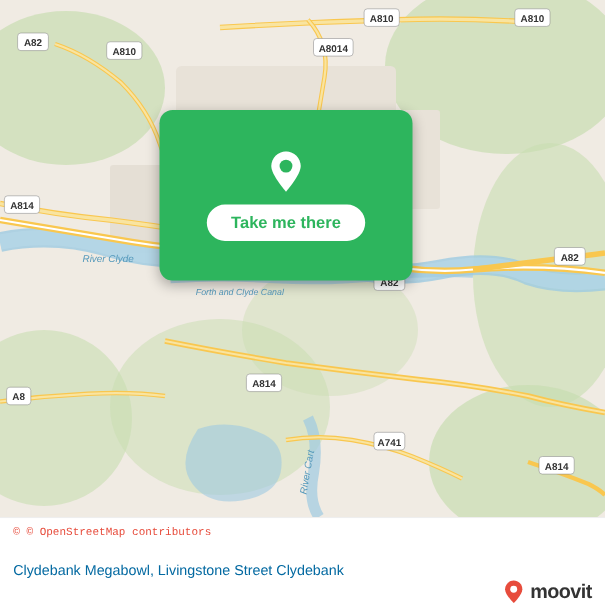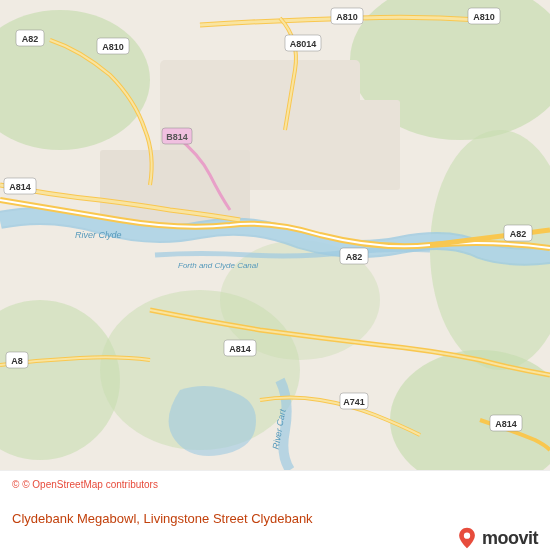--- a/index.html
+++ b/index.html
@@ -76,35 +76,36 @@
       padding: 8px 12px 6px 12px;
       border-top: 1px solid #eee;
       display: flex;
       flex-direction: column;
       justify-content: space-between;
     }
 
     .osm-credit {
       font-size: 10px;
       color: #555;
+      font-family: Liberation Mono, monospace;
     }
 
     .osm-credit span {
       color: #e74c3c;
     }
 
     .location-row {
       display: flex;
       align-items: center;
       justify-content: space-between;
     }
 
     .location-text {
       font-size: 13px;
-      color: #c2410c;
+      color: #0369a1;
       line-height: 1.4;
       flex: 1;
     }
 
     .moovit-logo {
       display: flex;
       align-items: center;
       gap: 4px;
       flex-shrink: 0;
       margin-top: 37px;
@@ -230,20 +231,29 @@
       <text x="262" y="430" font-size="9" fill="#5599bb" font-style="italic" transform="rotate(-80, 282, 430)">River Cart</text>
 
       <rect x="340" y="393" width="28" height="16" rx="3" fill="#fff" stroke="#888" stroke-width="0.5"></rect>
       <text x="354" y="405" font-size="9" text-anchor="middle" fill="#333" font-weight="bold">A741</text>
 
       <rect x="490" y="415" width="32" height="16" rx="3" fill="#fff" stroke="#888" stroke-width="0.5"></rect>
       <text x="506" y="427" font-size="9" text-anchor="middle" fill="#333" font-weight="bold">A814</text>
 
     </svg>
 
+    <div class="popup-panel">
+
+      <svg class="popup-pin" viewBox="0 0 40 48" xmlns="http://www.w3.org/2000/svg">
+        <circle cx="20" cy="18" r="16" fill="#fff" opacity="0.25"></circle>
+        <path d="M20 2 C11.2 2 4 9.2 4 18 C4 28 20 46 20 46 C20 46 36 28 36 18 C36 9.2 28.8 2 20 2Z" fill="white"></path>
+        <circle cx="20" cy="18" r="7" fill="#2db55d"></circle>
+      </svg>
+      <button class="popup-btn">Take me there</button>
+    </div>
 
   </div>
 
   <div class="info-bar">
     <div class="osm-credit">
       <span>©</span>
       <span>© OpenStreetMap contributors</span>
     </div>
     <div class="location-row">
       <div class="location-text">

